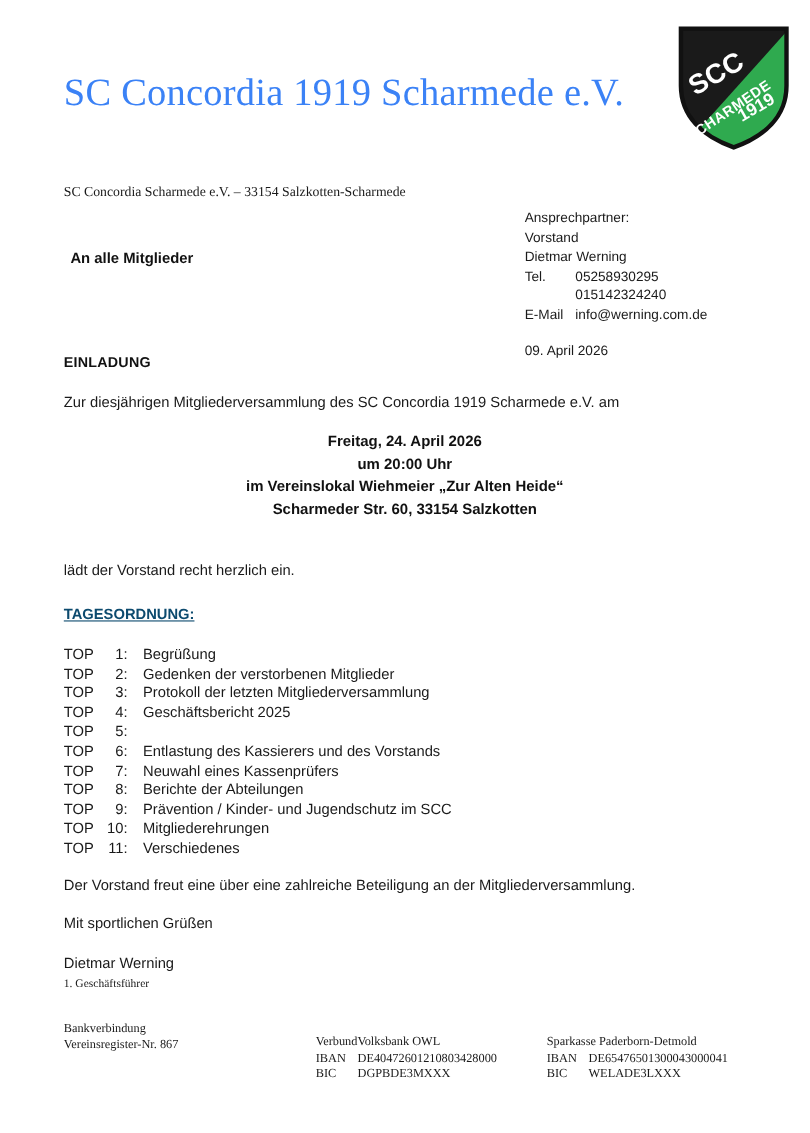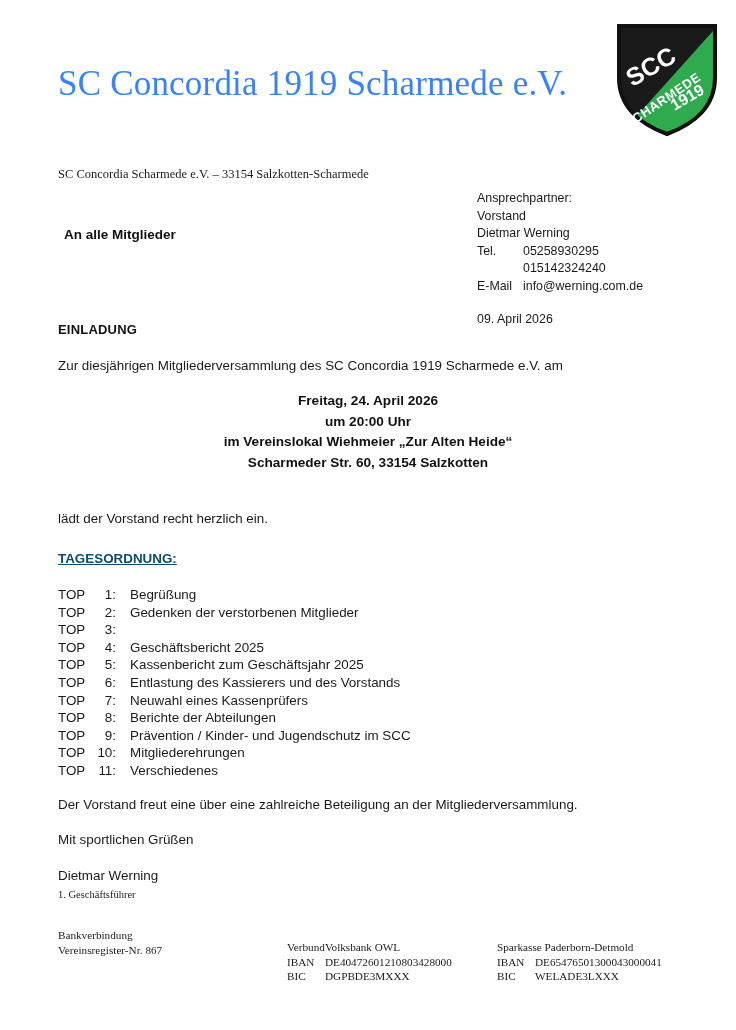--- a/index.html
+++ b/index.html
@@ -314,30 +314,30 @@
       <span class="top-text">Begrüßung</span>
     </div>
     <div class="item">
       <span class="top-word">TOP</span>
       <span class="top-num">2:</span>
       <span class="top-text">Gedenken der verstorbenen Mitglieder</span>
     </div>
     <div class="item">
       <span class="top-word">TOP</span>
       <span class="top-num">3:</span>
+      <span class="top-text">Protokoll der letzten Mitgliederversammlung</span>
     </div>
     <div class="item">
       <span class="top-word">TOP</span>
       <span class="top-num">4:</span>
       <span class="top-text">Geschäftsbericht 2025</span>
     </div>
     <div class="item">
       <span class="top-word">TOP</span>
       <span class="top-num">5:</span>
-      <span class="top-text">Kassenbericht zum Geschäftsjahr 2025</span>
     </div>
     <div class="item">
       <span class="top-word">TOP</span>
       <span class="top-num">6:</span>
       <span class="top-text">Entlastung des Kassierers und des Vorstands</span>
     </div>
     <div class="item">
       <span class="top-word">TOP</span>
       <span class="top-num">7:</span>
       <span class="top-text">Neuwahl eines Kassenprüfers</span>

